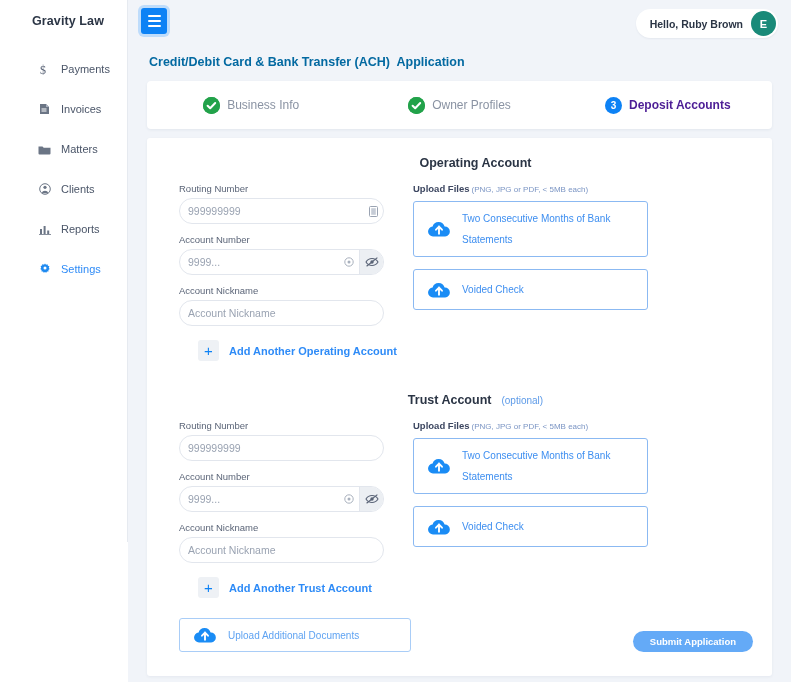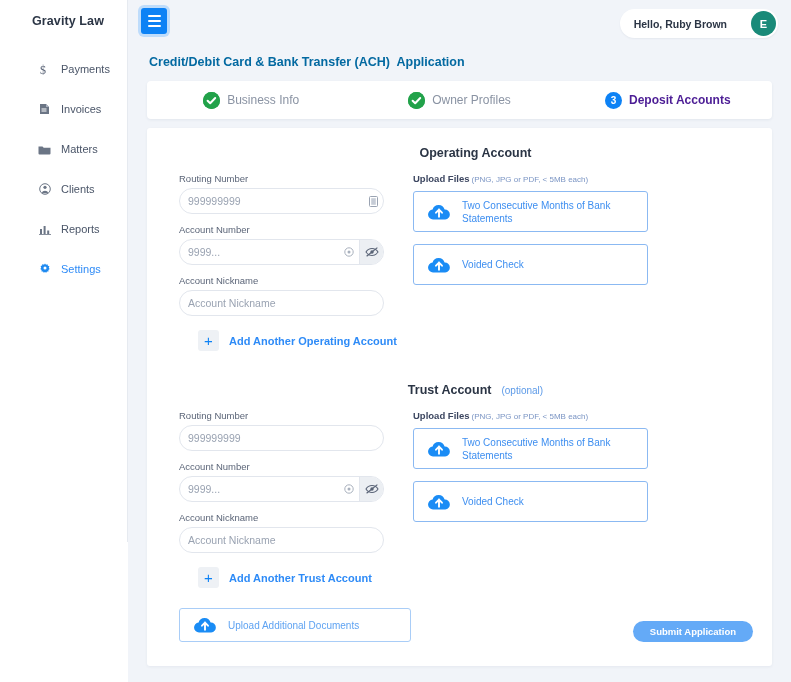--- a/index.html
+++ b/index.html
@@ -88,21 +88,21 @@
   #user-chip {
     position: absolute;
     right: 13px; top: 9px;
     height: 29px;
     background: #ffffff;
     border-radius: 15px;
     display: flex;
     align-items: center;
     padding-left: 14px;
     padding-right: 2px;
-    gap: 24px;
+    gap: 8px;
     cursor: pointer;
     box-shadow: 0 1px 2px rgba(30,50,90,.06);
   }
   #user-name {
     font-size: 10.5px;
     color: #2b3545;
     font-weight: 600;
     white-space: nowrap;
   }
   #avatar {
@@ -122,21 +122,21 @@
     font-size: 12.5px;
     font-weight: bold;
     color: #0369a1;
     padding: 8px 16px 0 21px;
     white-space: pre;
   }
 
   
   #stepper {
     margin: 12px 19px 0 19px;
-    height: 38px;
+    height: 48px;
     background: #ffffff;
     border-radius: 4px;
     display: flex;
     align-items: center;
     box-shadow: 0 1px 3px rgba(30,50,90,.07);
   }
   .step {
     flex: 1;
     display: flex;
     align-items: center;
@@ -266,21 +266,21 @@
     align-items: center;
     gap: 11px;
     padding: 6px 10px 6px 13px;
     margin-bottom: 12px;
     cursor: pointer;
     background: #fff;
   }
   .upload-box .u-label {
     font-size: 10px;
     color: #3d8ef0;
-    line-height: 13px;
+    line-height: 21px;
   }
   .cloud { flex: 0 0 24px; display: flex; align-items: center; }
 
   .add-row {
     display: flex;
     align-items: center;
     gap: 10px;
     margin-left: 19px;
     margin-top: 4px;
     cursor: pointer;

